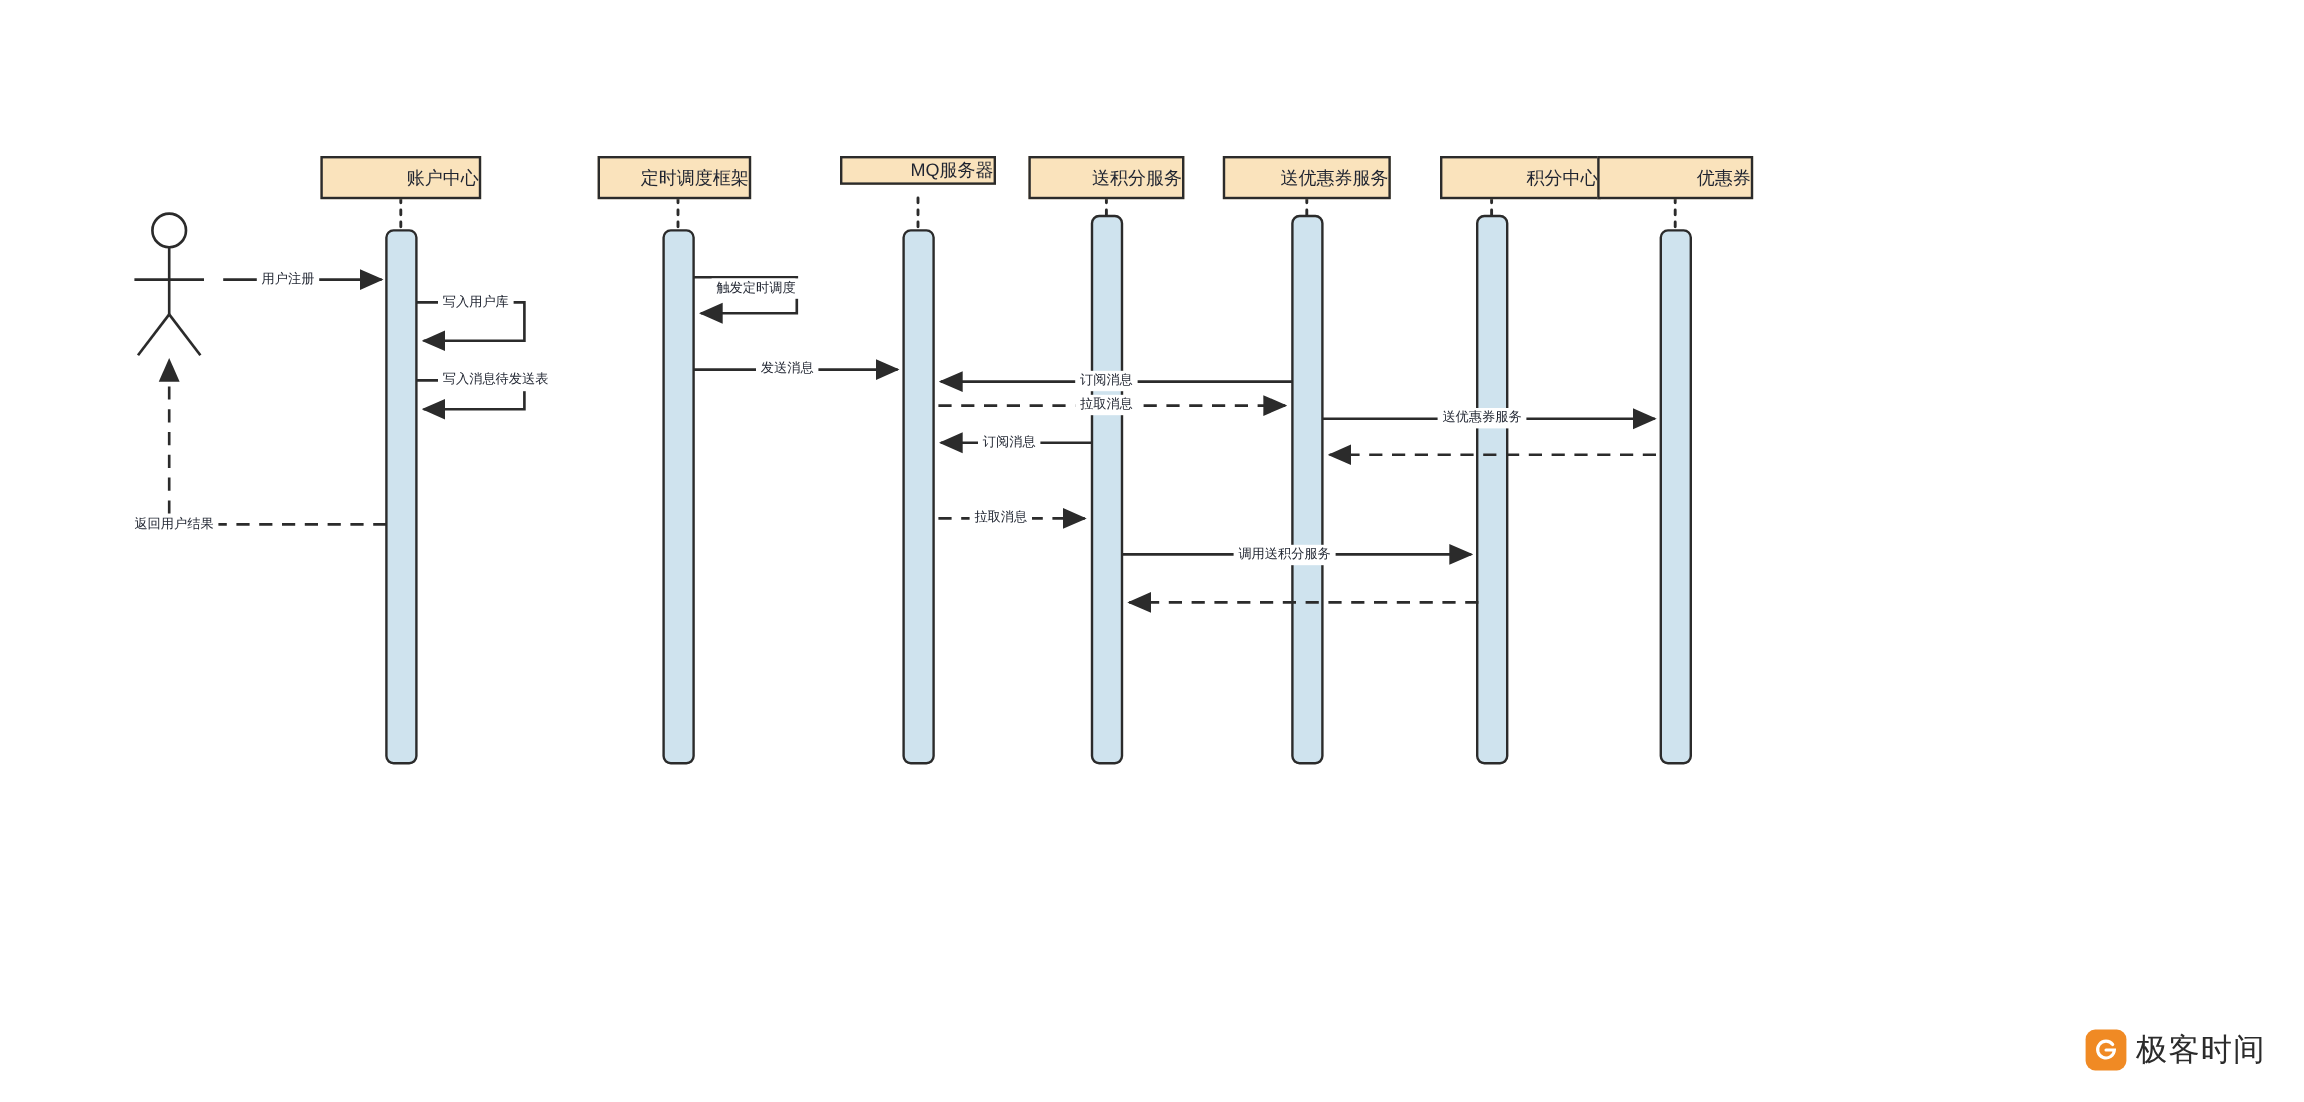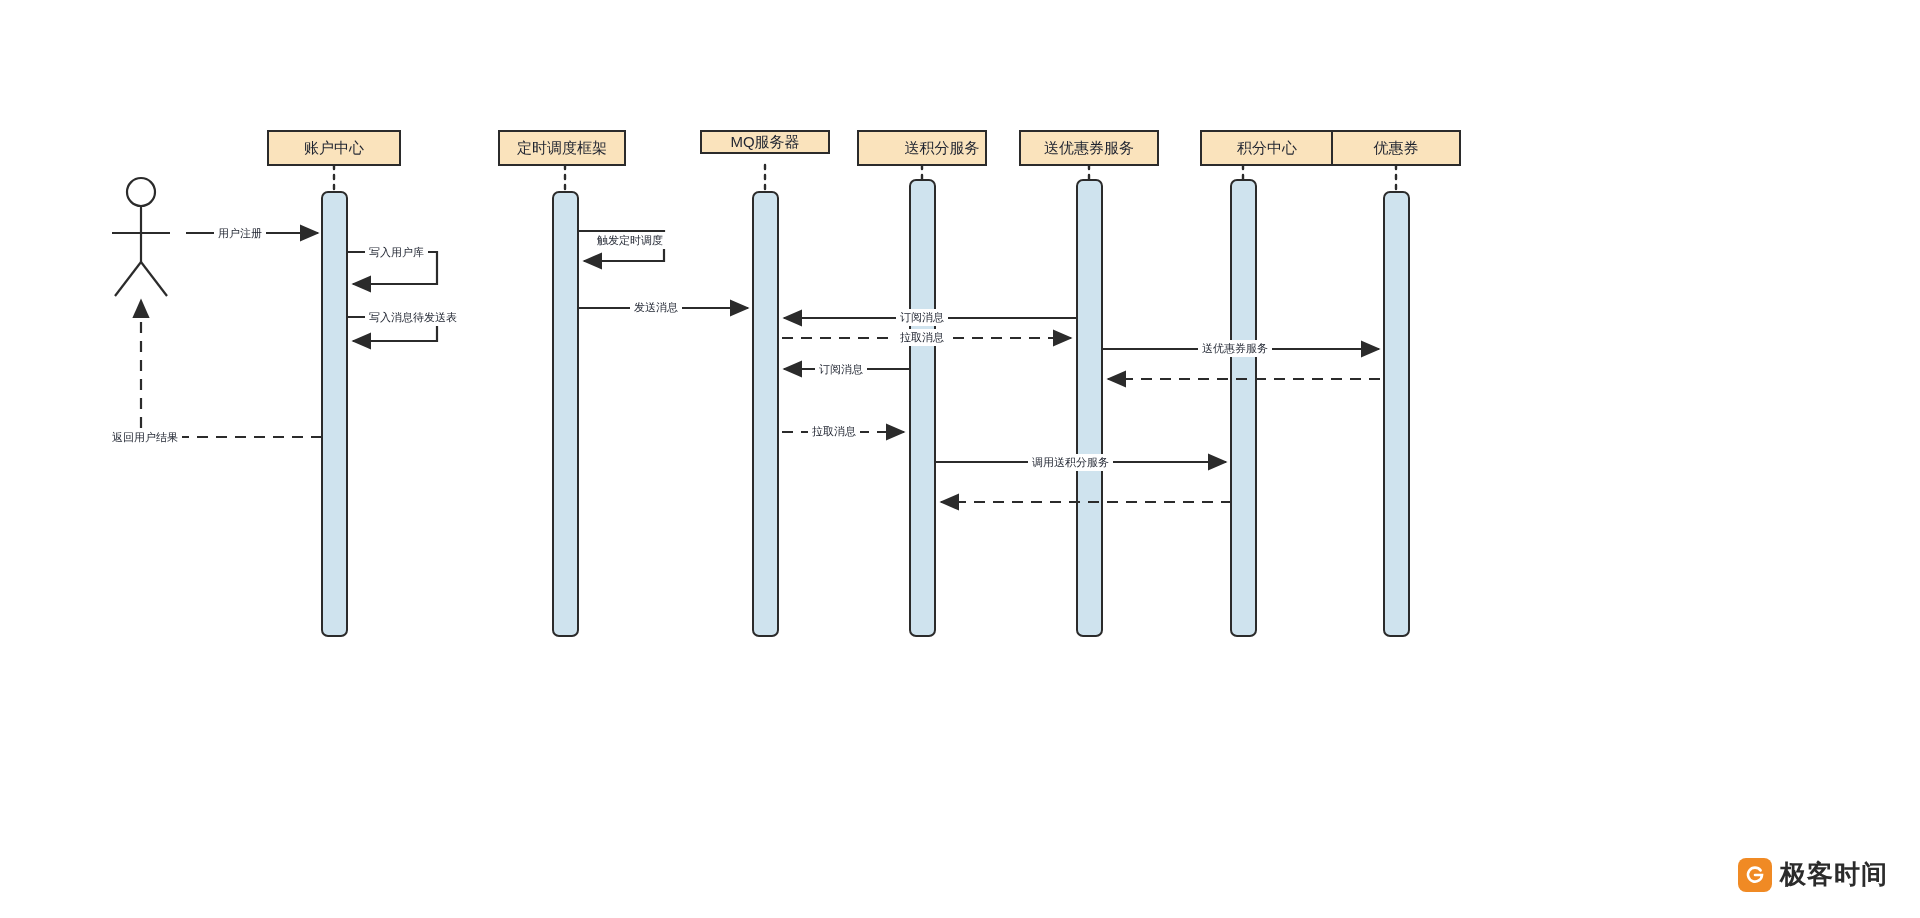--- a/index.html
+++ b/index.html
@@ -9,32 +9,32 @@
     overflow:hidden;position:relative;
   }
   #canvas{position:absolute;left:0;top:0;width:1920px;height:918px;}
   .lbl{
     position:absolute;font-size:11px;color:#1f2430;white-space:nowrap;
     background:#ffffff;padding:0 4px;line-height:17px;
   }
   .hdr{
     position:absolute;box-sizing:border-box;
     background:#fae3bc;border:2px solid #2b2b2b;
-    display:flex;align-items:center;justify-content:center;
+    display:flex;align-items:center;justify-content:flex-end;
     font-size:15px;color:#1f2430;white-space:nowrap;
   }
   .logo{
     position:absolute;right:32px;bottom:26px;
     display:flex;align-items:center;gap:8px;
   }
   .logo-mark{
     width:34px;height:34px;border-radius:8px;background:#f08a24;
     display:flex;align-items:center;justify-content:center;
   }
-  .logo-txt{font-size:26px;color:#2b2b2b;font-weight:bold;letter-spacing:1px;}
+  .logo-txt{font-size:26px;color:#2b2b2b;font-weight:normal;letter-spacing:1px;}
 </style>
 </head>
 <body>
 
 <svg id="canvas" viewBox="0 0 1920 918" xmlns="http://www.w3.org/2000/svg">
   <defs>
     <marker id="arrowFilled" viewBox="0 0 10 10" refX="9.2" refY="5" markerWidth="9" markerHeight="9" orient="auto-start-reverse">
       <path d="M 0 0.6 L 10 5 L 0 9.4 z" fill="#2b2b2b"></path>
     </marker>
     <marker id="arrowFilledL" viewBox="0 0 10 10" refX="9.2" refY="5" markerWidth="9" markerHeight="9" orient="auto-start-reverse">
@@ -123,21 +123,21 @@
 <div class="hdr" style="left:1331px;top:130px;width:130px;height:36px;">
   <span>优惠券</span>
 </div>
 
 <div class="lbl" style="left:214px;top:225px;">用户注册</div>
 
 <div class="lbl" style="left:365px;top:244px;">写入用户库</div>
 
 <div class="lbl" style="left:593px;top:232px;">触发定时调度</div>
 
-<div class="lbl" style="left:365px;top:309px;">写入消息待发送表</div>
+<div class="lbl" style="left:365px;top:309px;font-family:Liberation Mono, monospace;">写入消息待发送表</div>
 
 <div class="lbl" style="left:630px;top:299px;">发送消息</div>
 
 <div class="lbl" style="left:896px;top:309px;">订阅消息</div>
 
 <div class="lbl" style="left:896px;top:329px;">拉取消息</div>
 
 <div class="lbl" style="left:1198px;top:340px;">送优惠券服务</div>
 
 <div class="lbl" style="left:815px;top:361px;">订阅消息</div>

